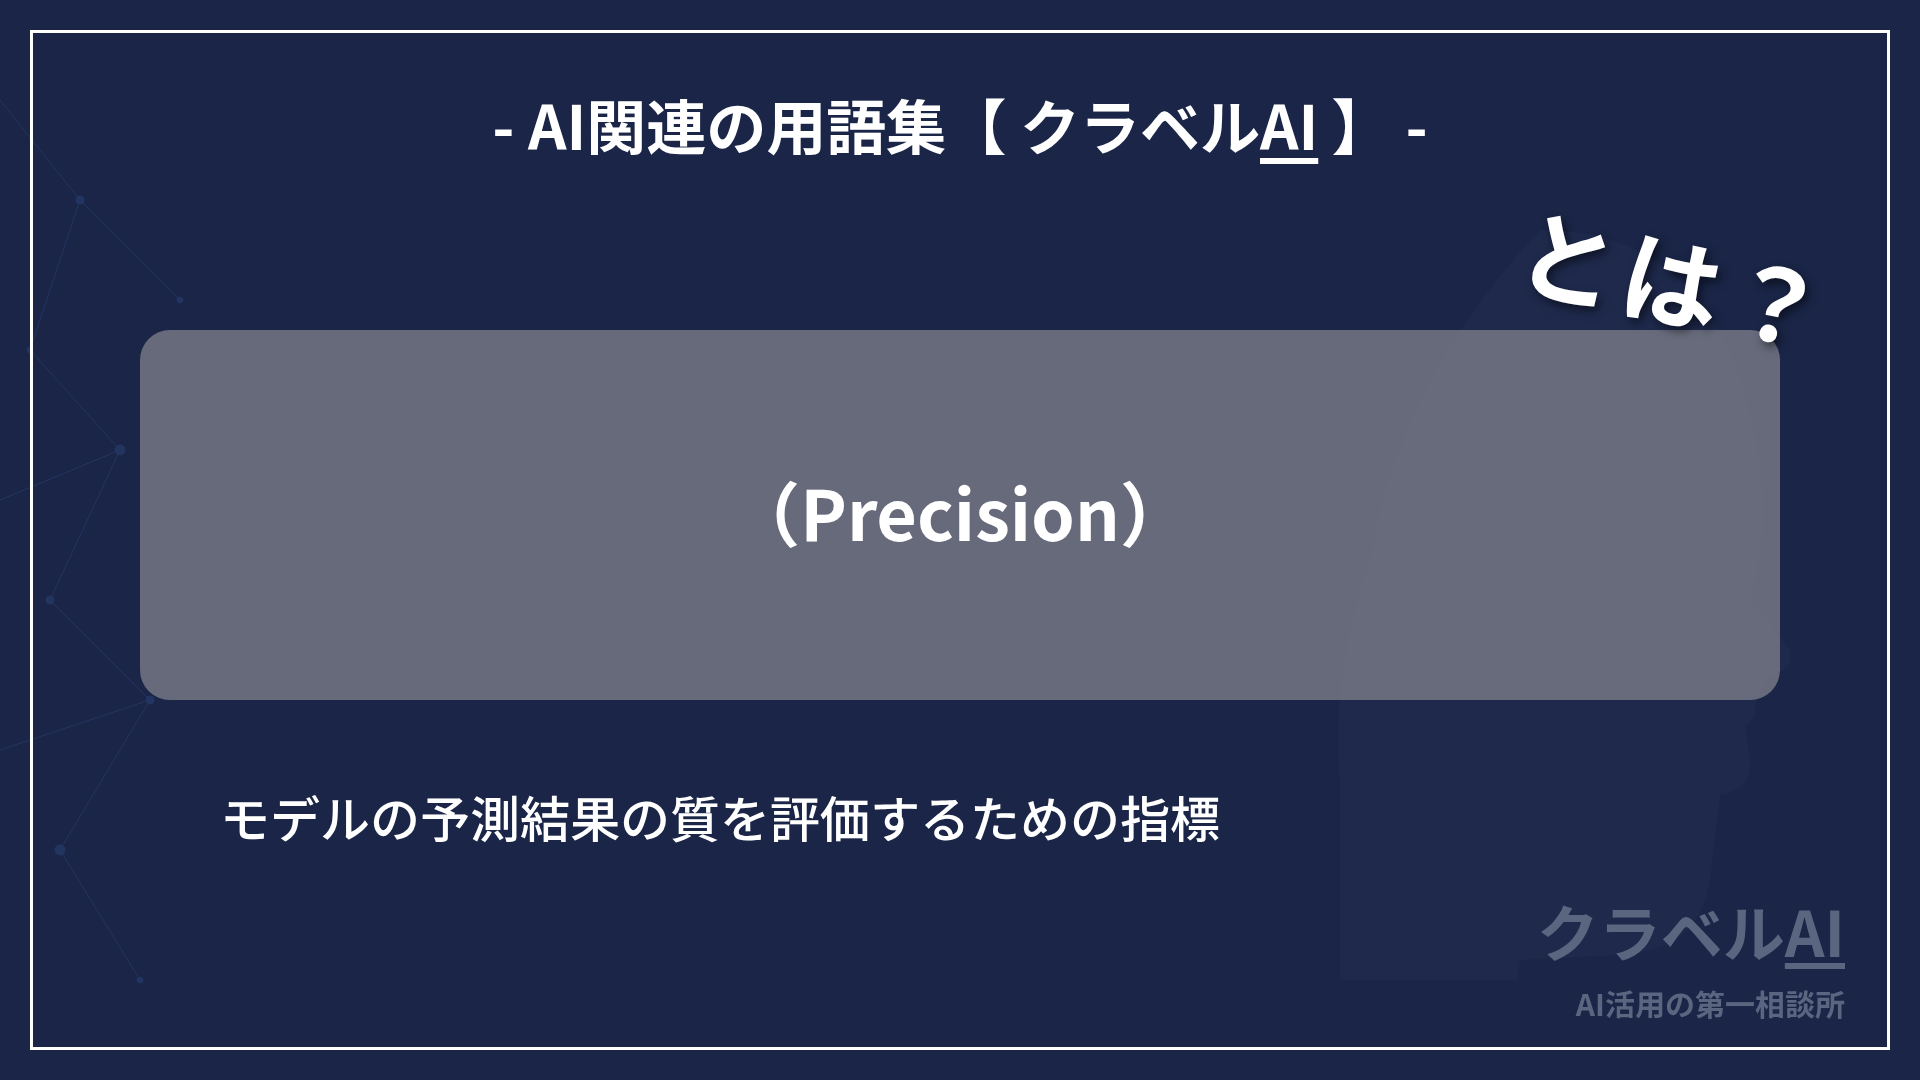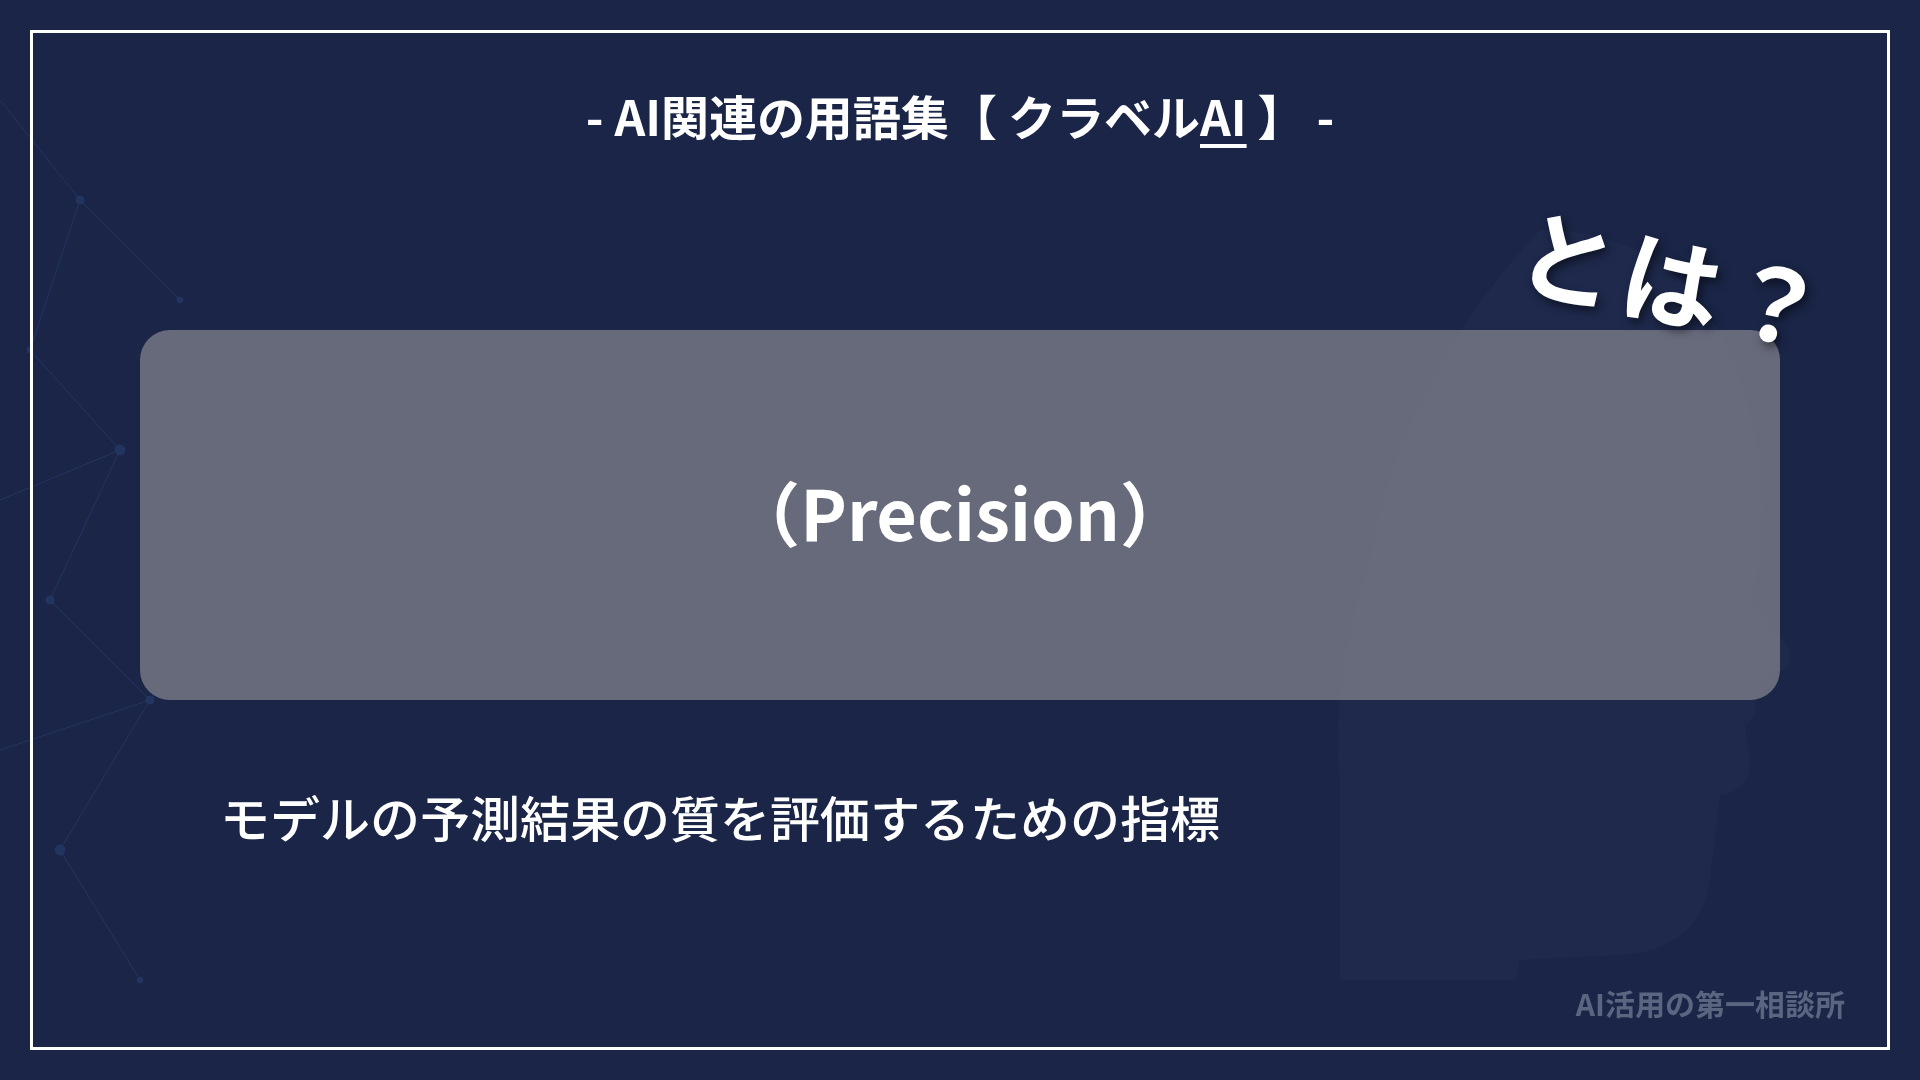--- a/index.html
+++ b/index.html
@@ -46,21 +46,21 @@
       border: 3px solid #ffffff;
     }
     
     .header-title {
       position: absolute;
       top: 80px;
       left: 0;
       right: 0;
       text-align: center;
       color: #ffffff;
-      font-size: 48px;
+      font-size: 60px;
       font-weight: bold;
     }
     
     .header-title .ai-underline {
       text-decoration: underline;
       text-underline-offset: 8px;
     }
     
     .main-box {
       position: absolute;
@@ -177,14 +177,17 @@
 
 <div class="question-badge">とは？</div>
 
 <div class="main-box">
   <div class="subtitle-en">（Precision）</div>
 </div>
 
 <div class="description">モデルの予測結果の質を評価するための指標</div>
 
 <div class="footer-brand">
+  <div class="footer-brand-main">
+    <span>クラベル</span><span class="ai-part">AI</span>
+  </div>
   <div class="footer-brand-sub">AI活用の第一相談所</div>
 </div>
 
 </body></html>

